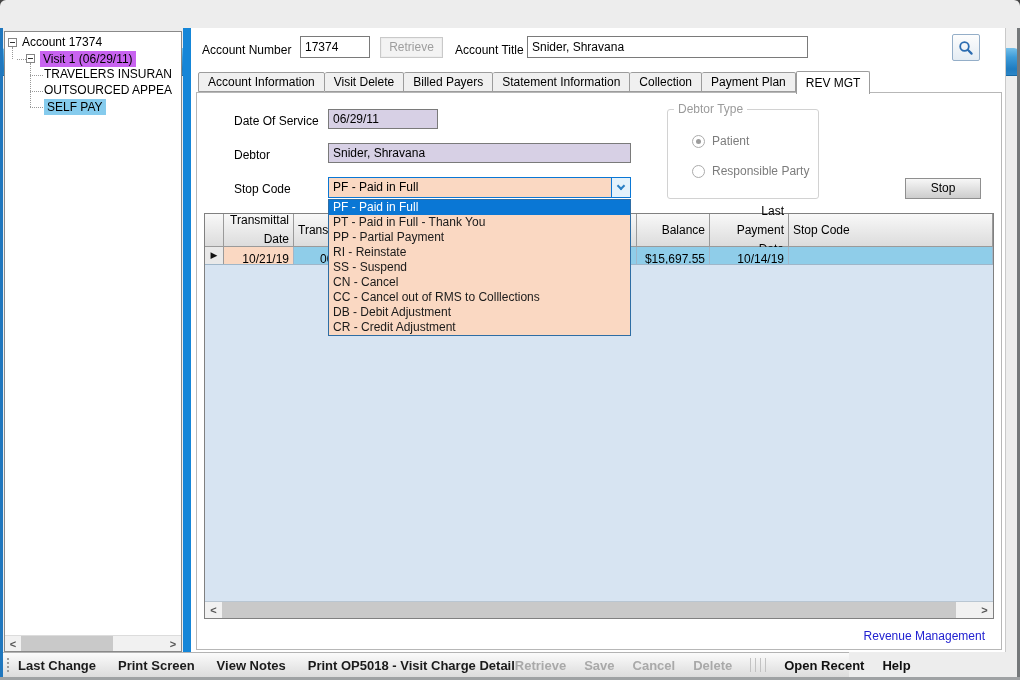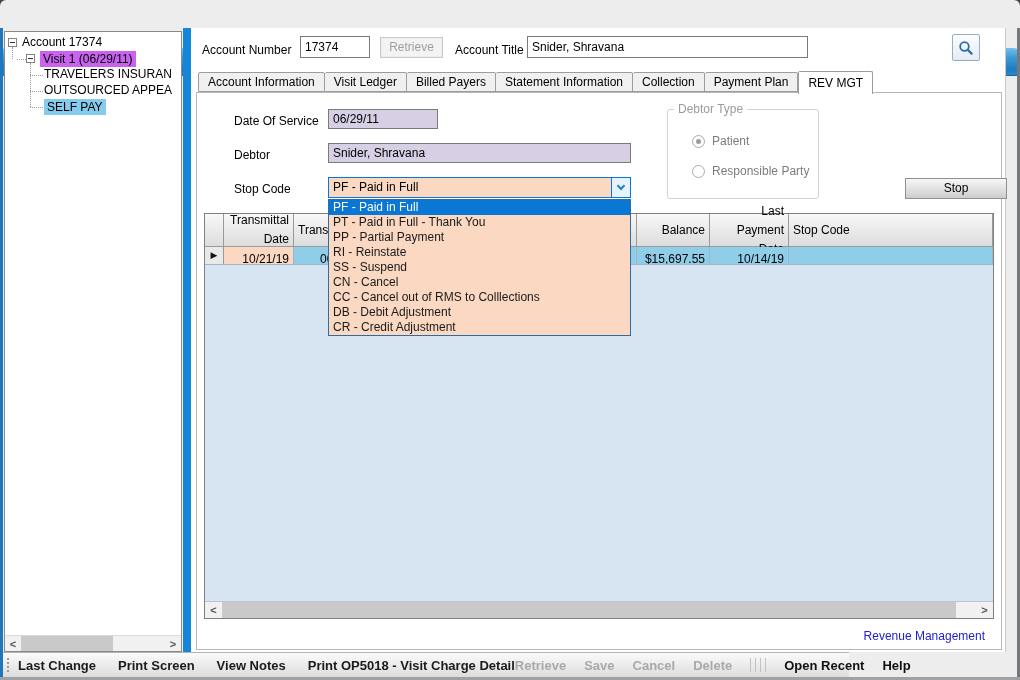--- a/index.html
+++ b/index.html
@@ -64,21 +64,21 @@
   .combo{position:absolute;left:131px;top:84px;width:303px;height:21px;border:1px solid #0A77D5;display:flex;background:var(--combo-peach);}
   .combo-value{flex:1;font-size:12px;line-height:19px;padding-left:4px;}
   .combo-btn{width:19px;background:#E4F2FB;border-left:1px solid #0A77D5;display:flex;align-items:center;justify-content:center;}
   .chev{width:6px;height:6px;border-left:2px solid #2A7FC4;border-bottom:2px solid #2A7FC4;transform:rotate(-45deg);margin-top:-3px;}
   .groupbox{position:absolute;left:470px;top:16px;width:152px;height:90px;border:1px solid #D2D2D2;border-radius:3px;}
   .gb-legend{position:absolute;top:-8px;left:6px;background:#fff;padding:0 4px;color:#9B9B9B;font-size:12px;}
   .gb-row{position:absolute;left:24px;display:flex;align-items:center;gap:7px;}
   .radio{width:13px;height:13px;border-radius:50%;border:1px solid #ABABAB;background:#fff;position:relative;}
   .radio.sel::after{content:"";position:absolute;left:3px;top:3px;width:5px;height:5px;border-radius:50%;background:#9C9C9C;}
   .radio-lbl{color:#7C7C7C;font-size:12px;}
-  .btn-stop{position:absolute;left:708px;top:85px;width:102px;height:21px;background:linear-gradient(#F7F7F7,#CDCDCD);border:1px solid #8F8F8F;font-size:12px;text-align:center;line-height:19px;color:#000;}
+  .btn-stop{position:absolute;left:708px;top:85px;width:76px;height:21px;background:linear-gradient(#F7F7F7,#CDCDCD);border:1px solid #8F8F8F;font-size:12px;text-align:center;line-height:19px;color:#000;}
 
   
   .grid{position:absolute;left:7px;top:120px;width:790px;height:406px;border:1px solid #808080;background:var(--grid-body-blue);}
   .grid-header{display:flex;height:33px;background:linear-gradient(#F8F8F8,#DCDCDC);border-bottom:1px solid #9A9A9A;}
   .gh{border-right:1px solid #9A9A9A;font-size:12px;line-height:19px;padding:1px 4px;display:flex;flex-direction:column;justify-content:center;color:#000;}
   .gh.right{text-align:right;}
   .w-sel{width:19px;flex:none;padding:0;}
   .w-c1{width:70px;flex:none;}
   .w-c2{width:343px;flex:none;}
   .w-c3{width:73px;flex:none;}
@@ -177,21 +177,21 @@
     <div class="tb" style="left:336px;top:8px;width:281px;height:22px;">Snider, Shravana</div>
     <div class="btn-search">
       <svg width="16" height="16" viewBox="0 0 16 16">
           <circle cx="6.5" cy="6.5" r="4.3" fill="none" stroke="#2B6CB0" stroke-width="1.8"></circle>
           <line x1="10" y1="10" x2="13.6" y2="13.6" stroke="#2B6CB0" stroke-width="2.2" stroke-linecap="round"></line>
         </svg>
     </div>
 
     <div class="tabstrip">
       <div class="tab">Account Information</div>
-      <div class="tab">Visit Ledger</div>
+      <div class="tab">Visit Delete</div>
       <div class="tab">Billed Payers</div>
       <div class="tab">Statement Information</div>
       <div class="tab">Collection</div>
       <div class="tab">Payment Plan</div>
       <div class="tab active">REV MGT</div>
     </div>
 
     <div class="tabpage">
       <div class="lbl" style="left:37px;top:21px;">Date Of Service</div>
       <div class="field-lav" style="left:131px;top:16px;width:110px;height:20px;">06/29/11</div>

